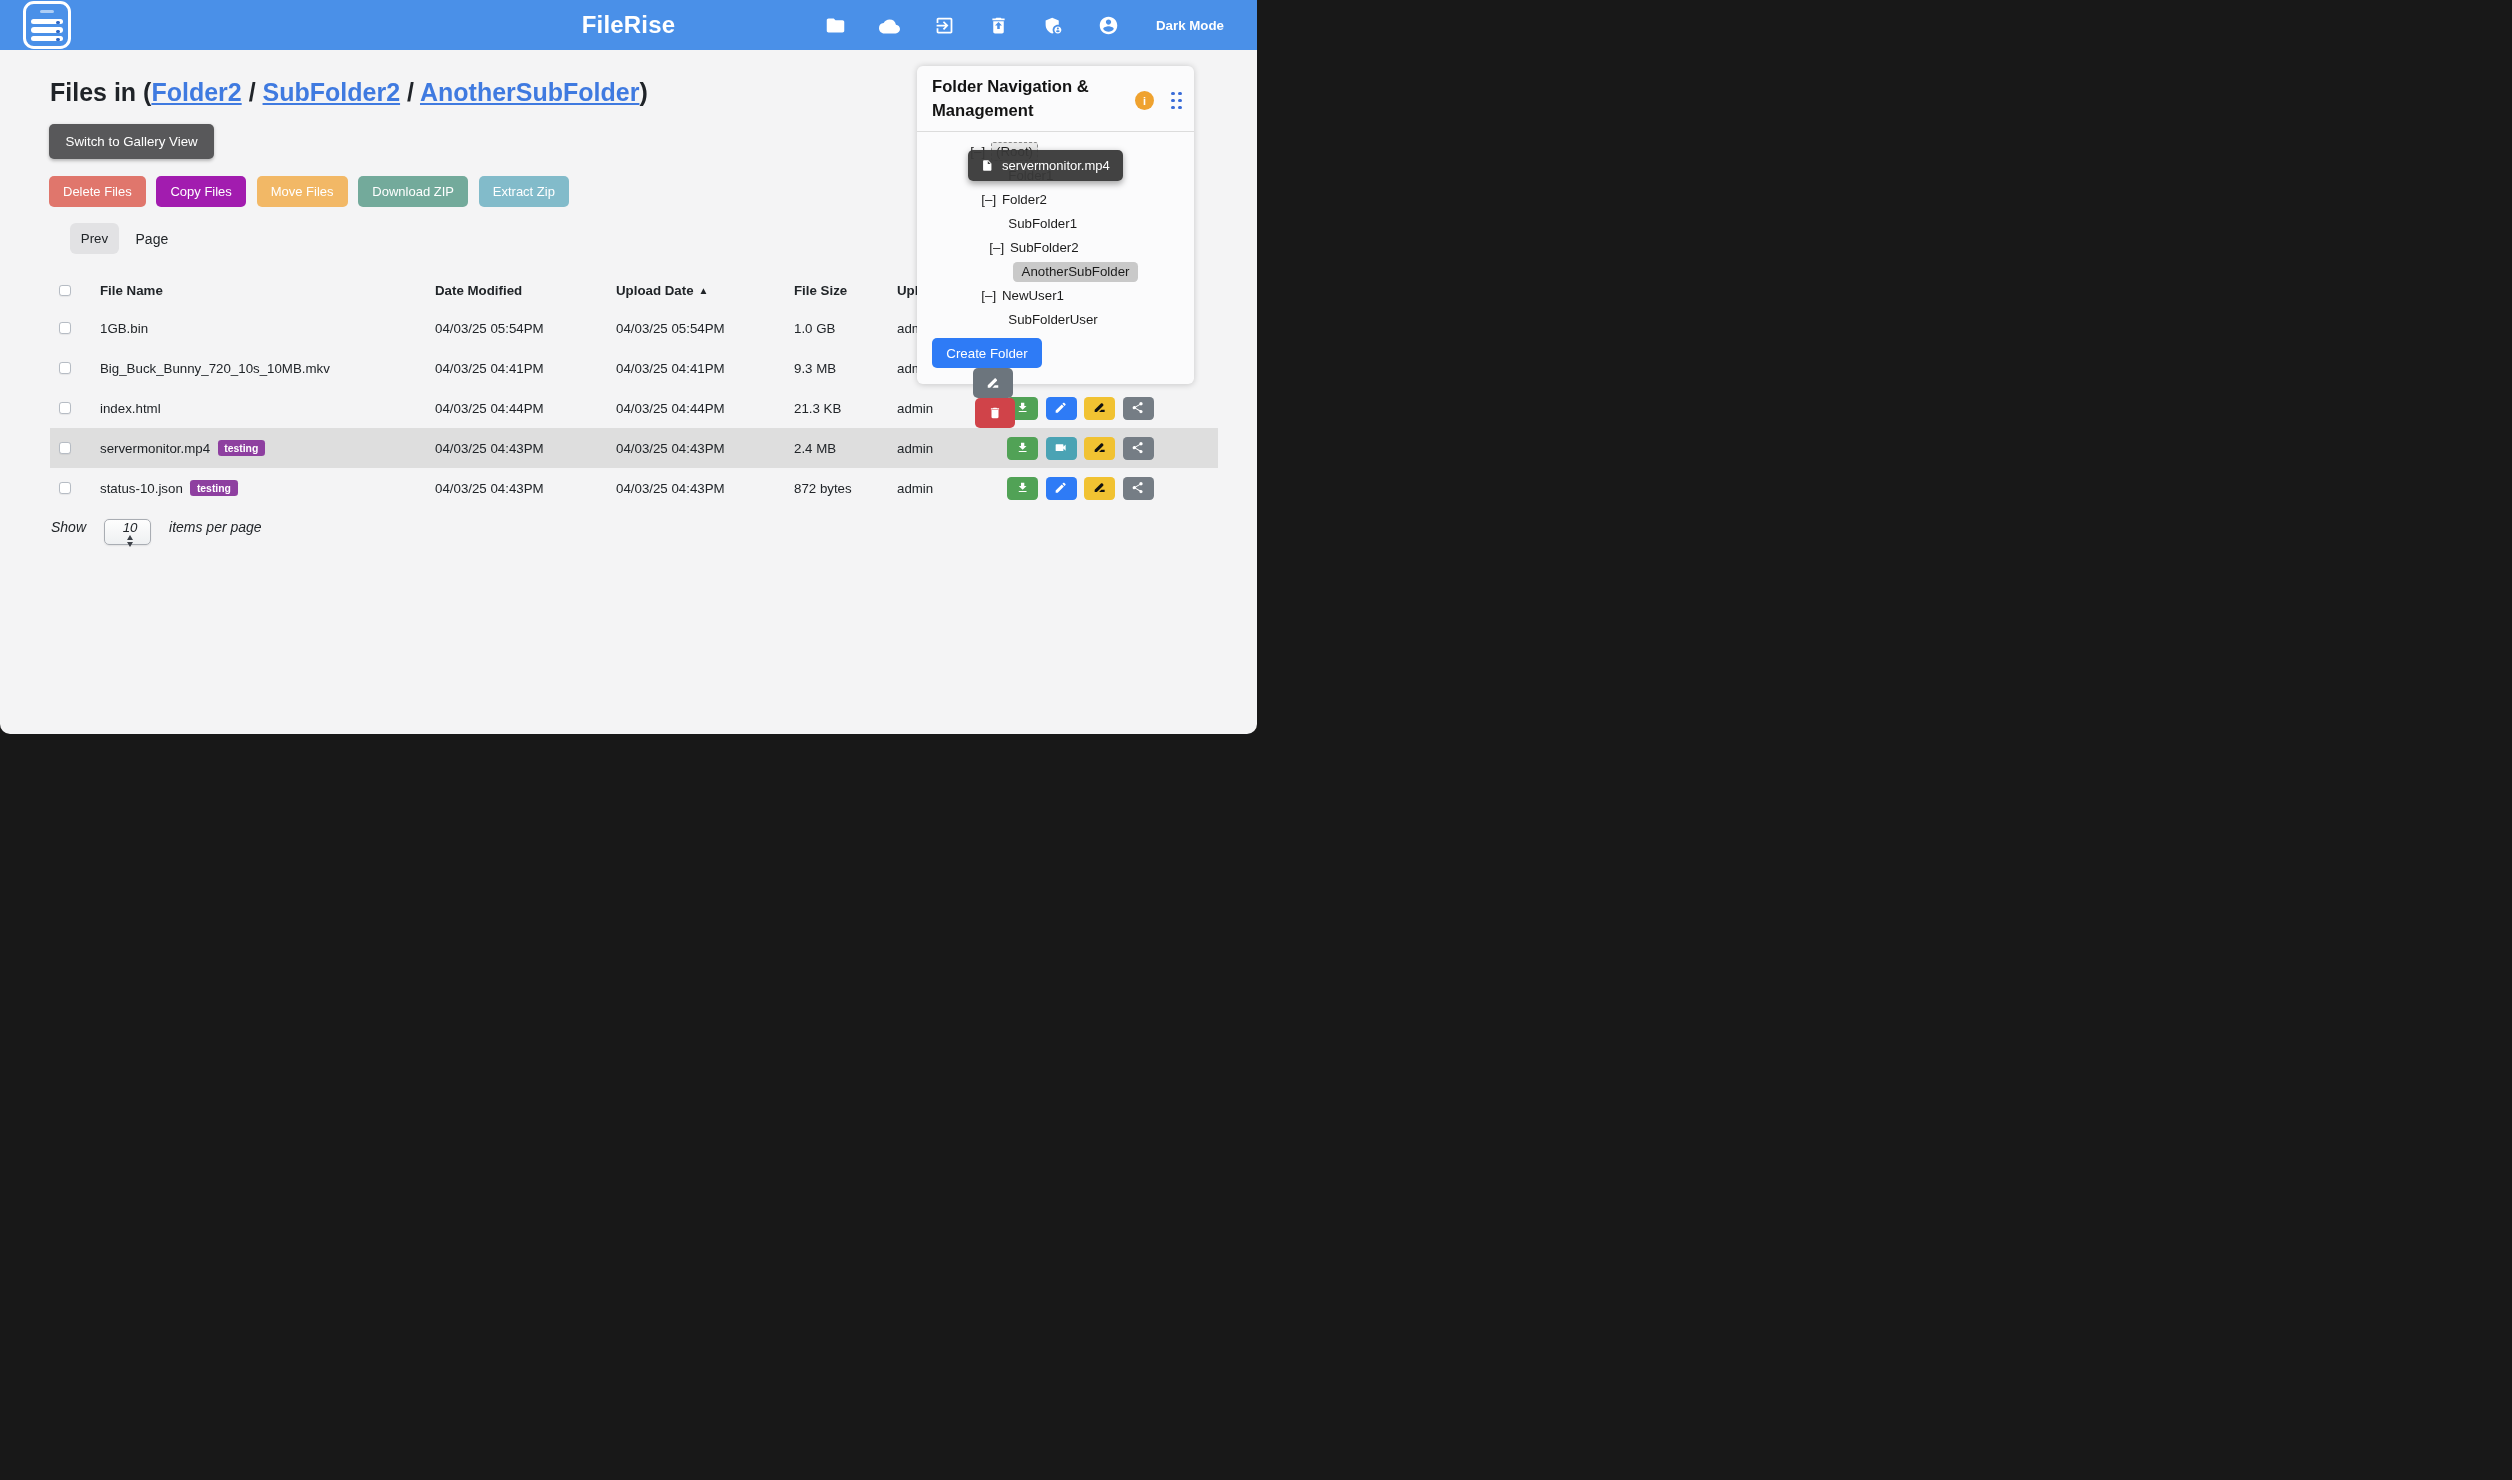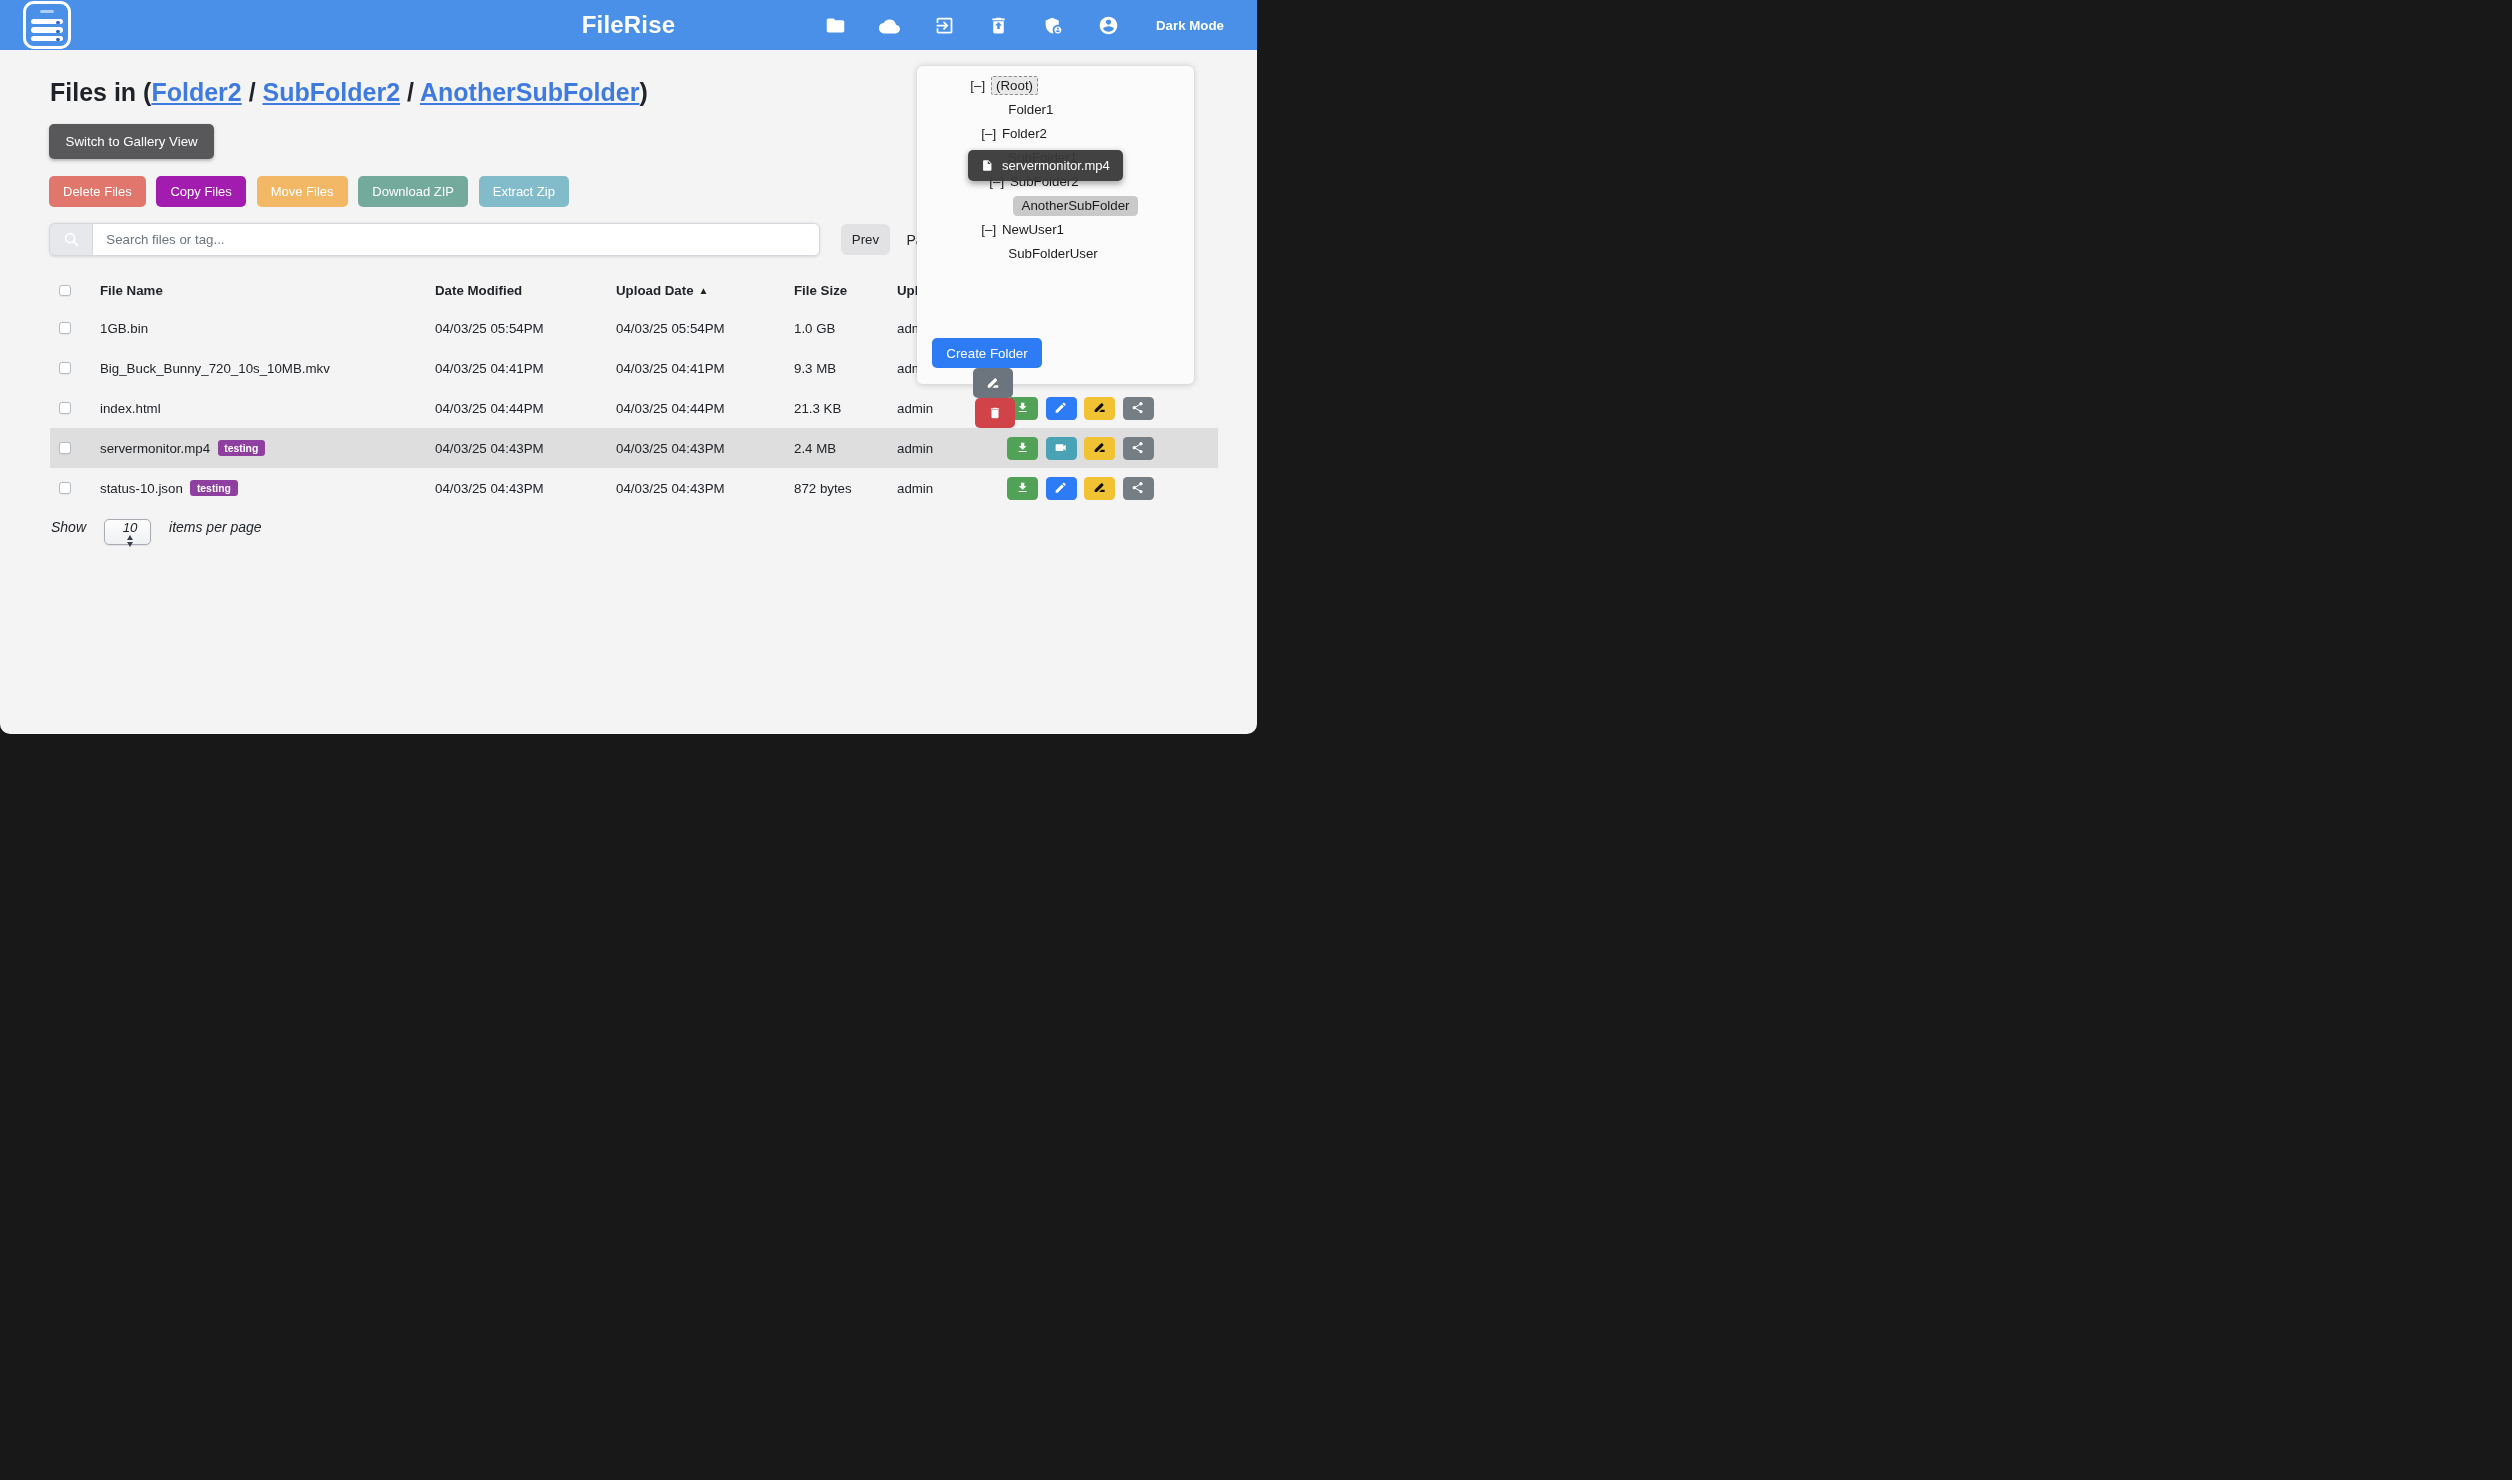--- a/index.html
+++ b/index.html
@@ -144,29 +144,20 @@
 
   <div class="file-actions">
     <button class="btn" style="background:#e0766c">Delete Files</button>
     <button class="btn" style="background:#a21caf">Copy Files</button>
     <button class="btn" style="background:#f2b866">Move Files</button>
     <button class="btn" style="background:#73aa9b">Download ZIP</button>
     <button class="btn" style="background:#82bbca">Extract Zip</button>
   </div>
 
   <div class="search-row">
-    <div class="search-group">
-      <div class="search-iconbox">
-        <svg width="16.6" height="16.6" viewBox="0 0 22 22">
-            <circle cx="9.5" cy="9.5" r="6" fill="none" stroke="#fff" stroke-width="2.2"></circle>
-            <line x1="14" y1="14" x2="19" y2="19" stroke="#fff" stroke-width="2.2" stroke-linecap="round"></line>
-          </svg>
-      </div>
-      <input class="search-input" placeholder="Search files or tag..." style="">
-    </div>
     <button class="btn prev-btn">Prev</button>
     <span class="page-label">Page</span>
   </div>
 
   <div class="file-table">
     <div class="tr head">
       <div class="cell">
           <input type="checkbox" class="cb" style="">
         </div>
       <div class="cell">
@@ -376,20 +367,32 @@
       <span class="val">10</span>
       <span class="spin">
           <i class="up"></i>
           <i class="dn"></i>
         </span>
     </div>
     <span>items per page</span>
   </div>
 
   <div class="folder-panel">
+    <div class="fp-header">
+      <div class="fp-title">Folder Navigation &amp; Management</div>
+      <div class="info-badge">i</div>
+      <div class="drag-dots">
+          <i></i>
+          <i></i>
+          <i></i>
+          <i></i>
+          <i></i>
+          <i></i>
+        </div>
+    </div>
     <div class="fp-tree">
       <div class="ti ind-a">
           <span class="tg">[–]</span>
           <span class="drop-target">(Root)</span>
         </div>
       <div class="ti ind-d">
           <span>Folder1</span>
         </div>
       <div class="ti ind-b">
           <span class="tg">[–]</span>

